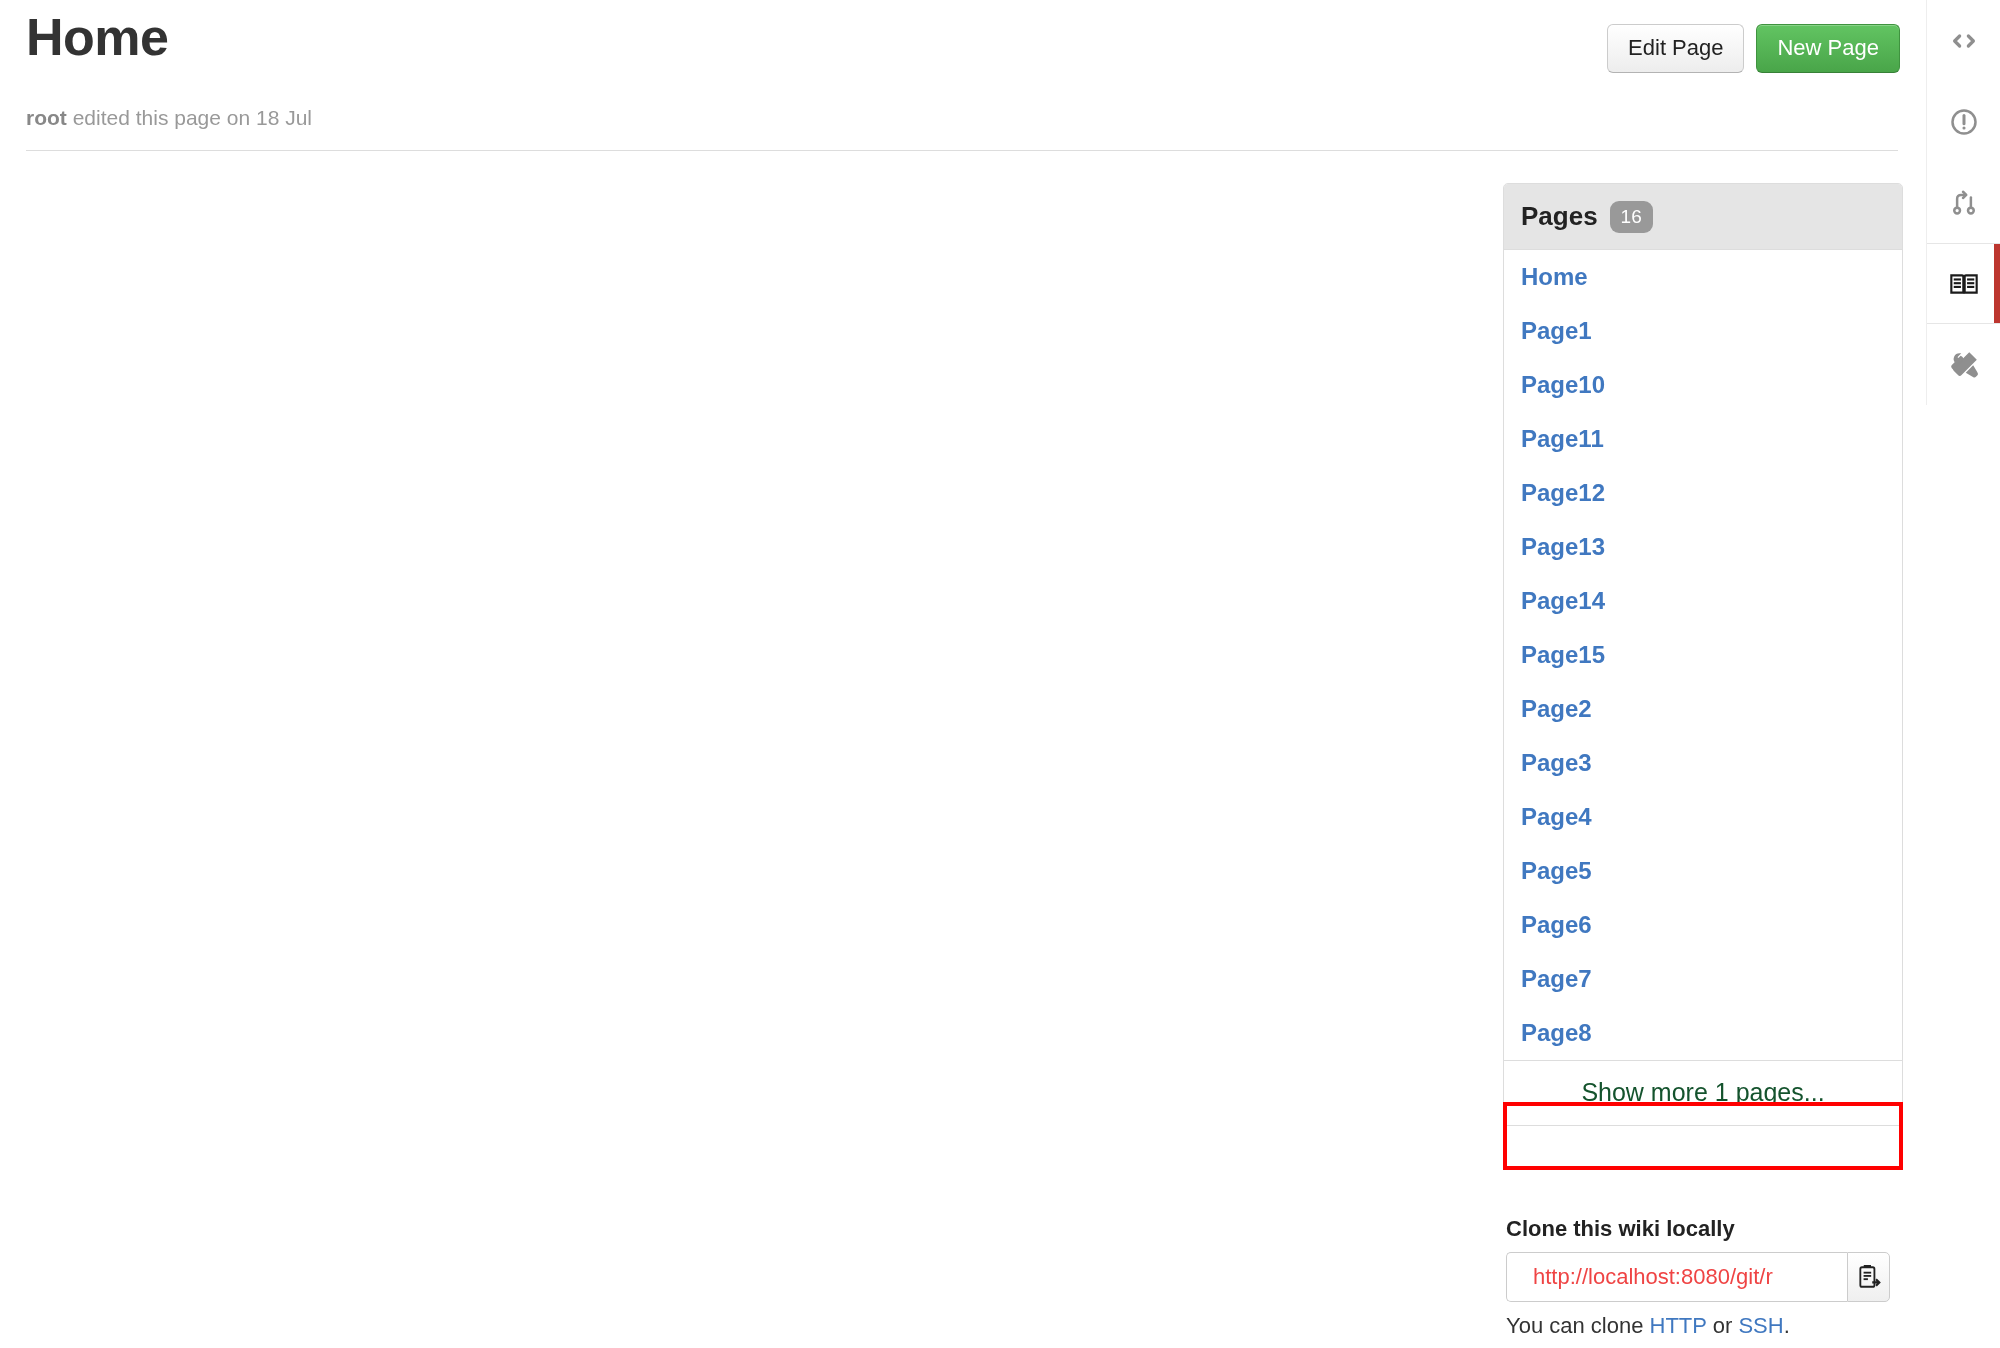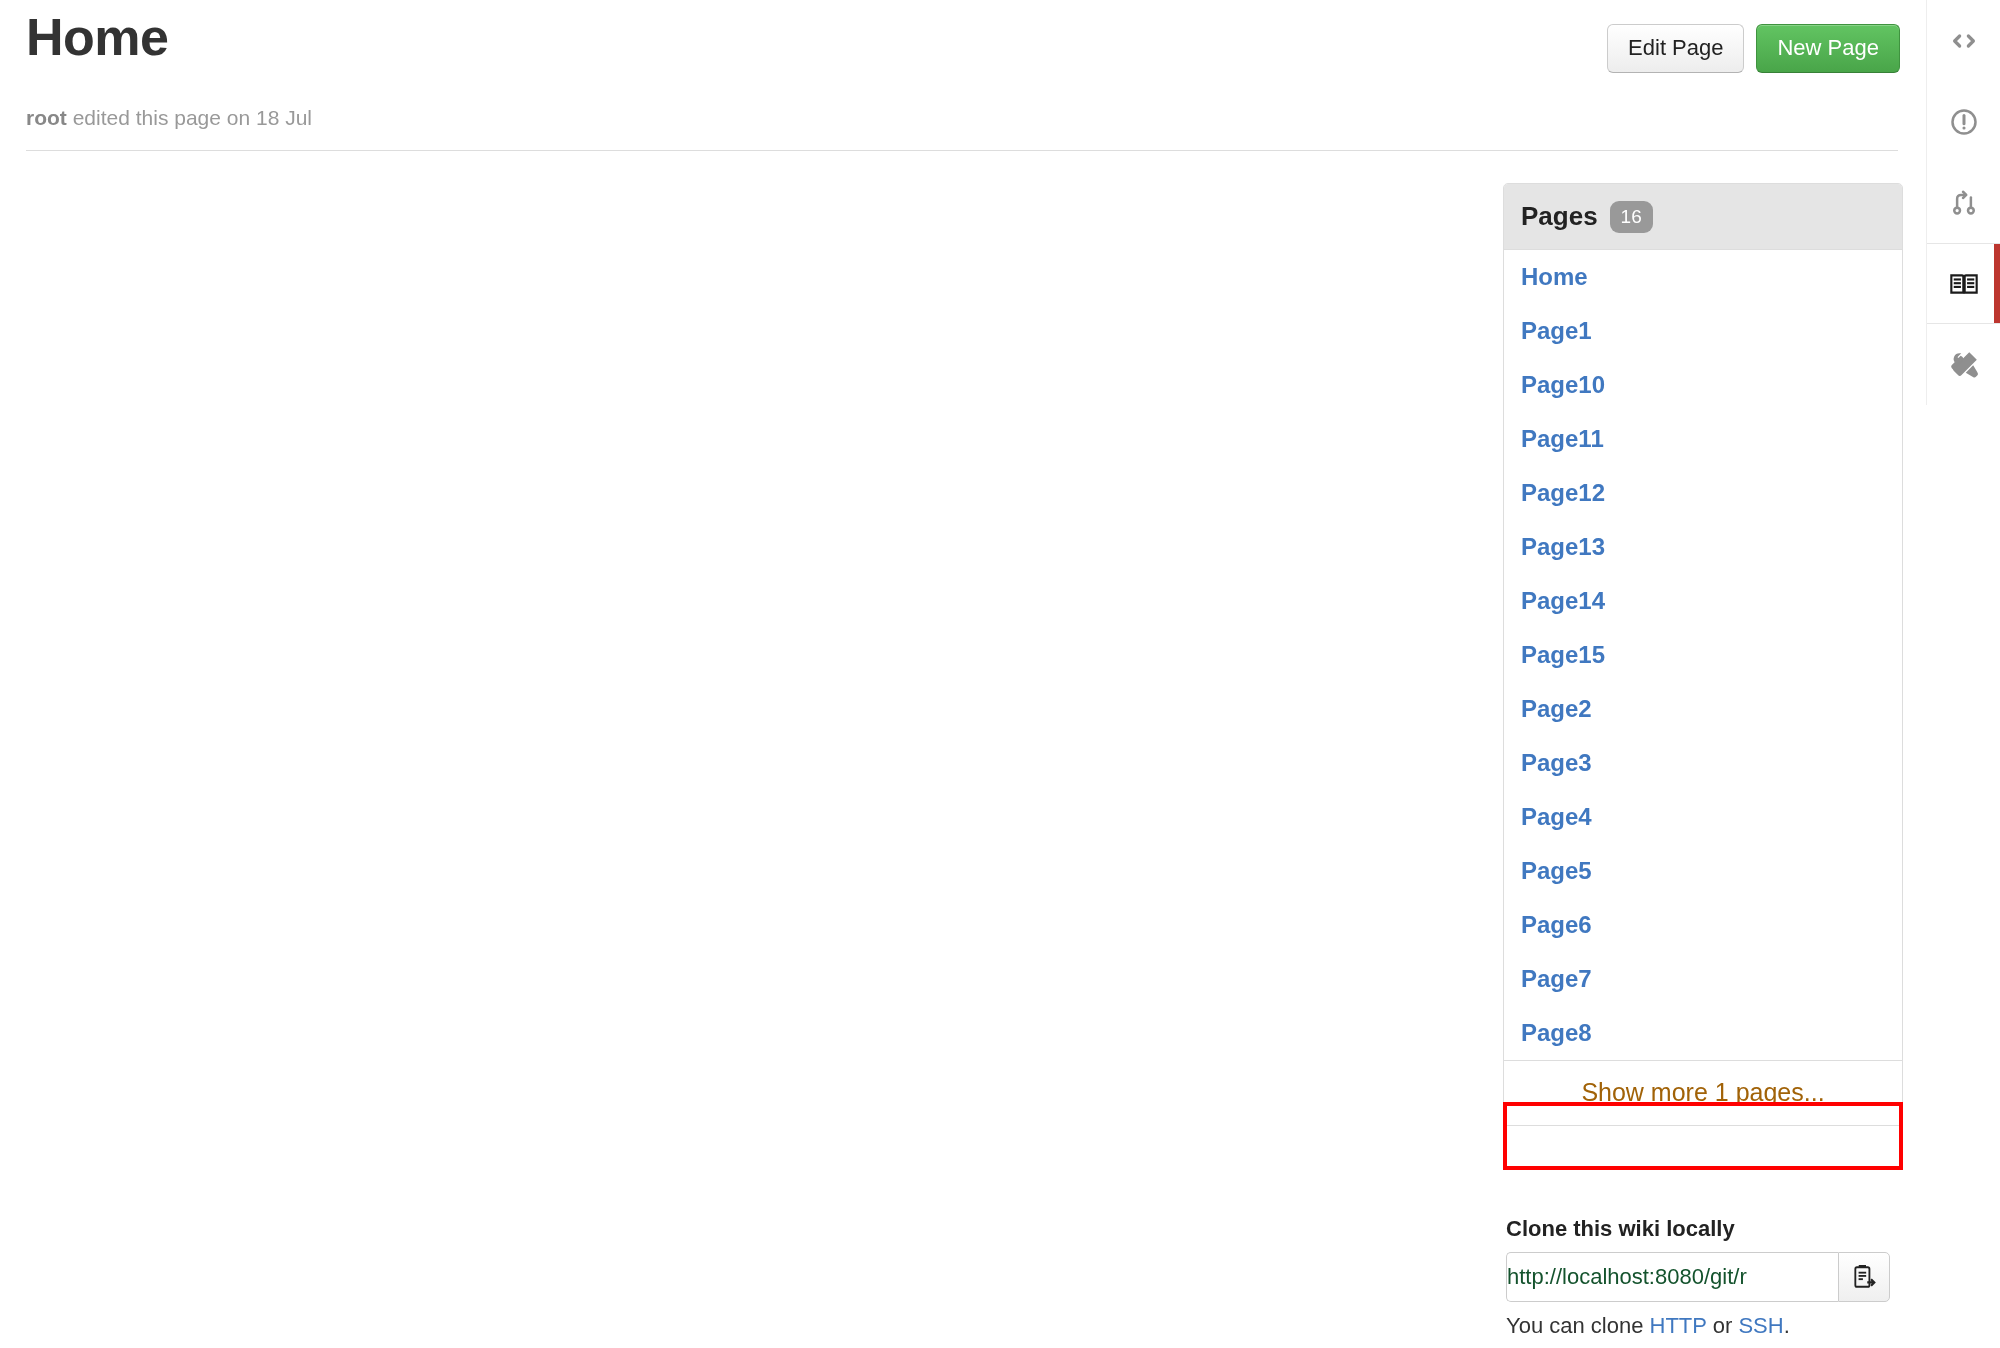--- a/index.html
+++ b/index.html
@@ -165,21 +165,21 @@
   }
   #pages-panel-footer {
     border-top: 1px solid #dddddd;
     text-align: center;
     padding: 17px 0 18px 0;
     background: #ffffff;
   }
   #show-more-link {
     font-size: 25px;
     line-height: 29px;
-    color: #a16207;
+    color: #14532d;
     text-decoration: none;
     cursor: pointer;
   }
 
   
   #annotation-box {
     position: absolute;
     left: 1503px;
     top: 1102px;
     width: 400px;
@@ -207,24 +207,24 @@
     align-items: stretch;
     width: 384px;
     height: 50px;
   }
   #clone-url-input {
     flex: 1;
     height: 50px;
     border: 1px solid #cccccc;
     border-right: none;
     border-radius: 5px 0 0 5px;
-    padding: 0 0;
+    padding: 0 26px;
     font-size: 22px;
     font-family: "Liberation Sans", sans-serif;
-    color: #14532d;
+    color: #ef4444;
     background: #ffffff;
     outline: none;
   }
   #copy-clone-button {
     width: 52px;
     height: 50px;
     border: 1px solid #cccccc;
     border-radius: 0 5px 5px 0;
     background: linear-gradient(to bottom, #ffffff 0%, #efefef 100%);
     display: flex;

